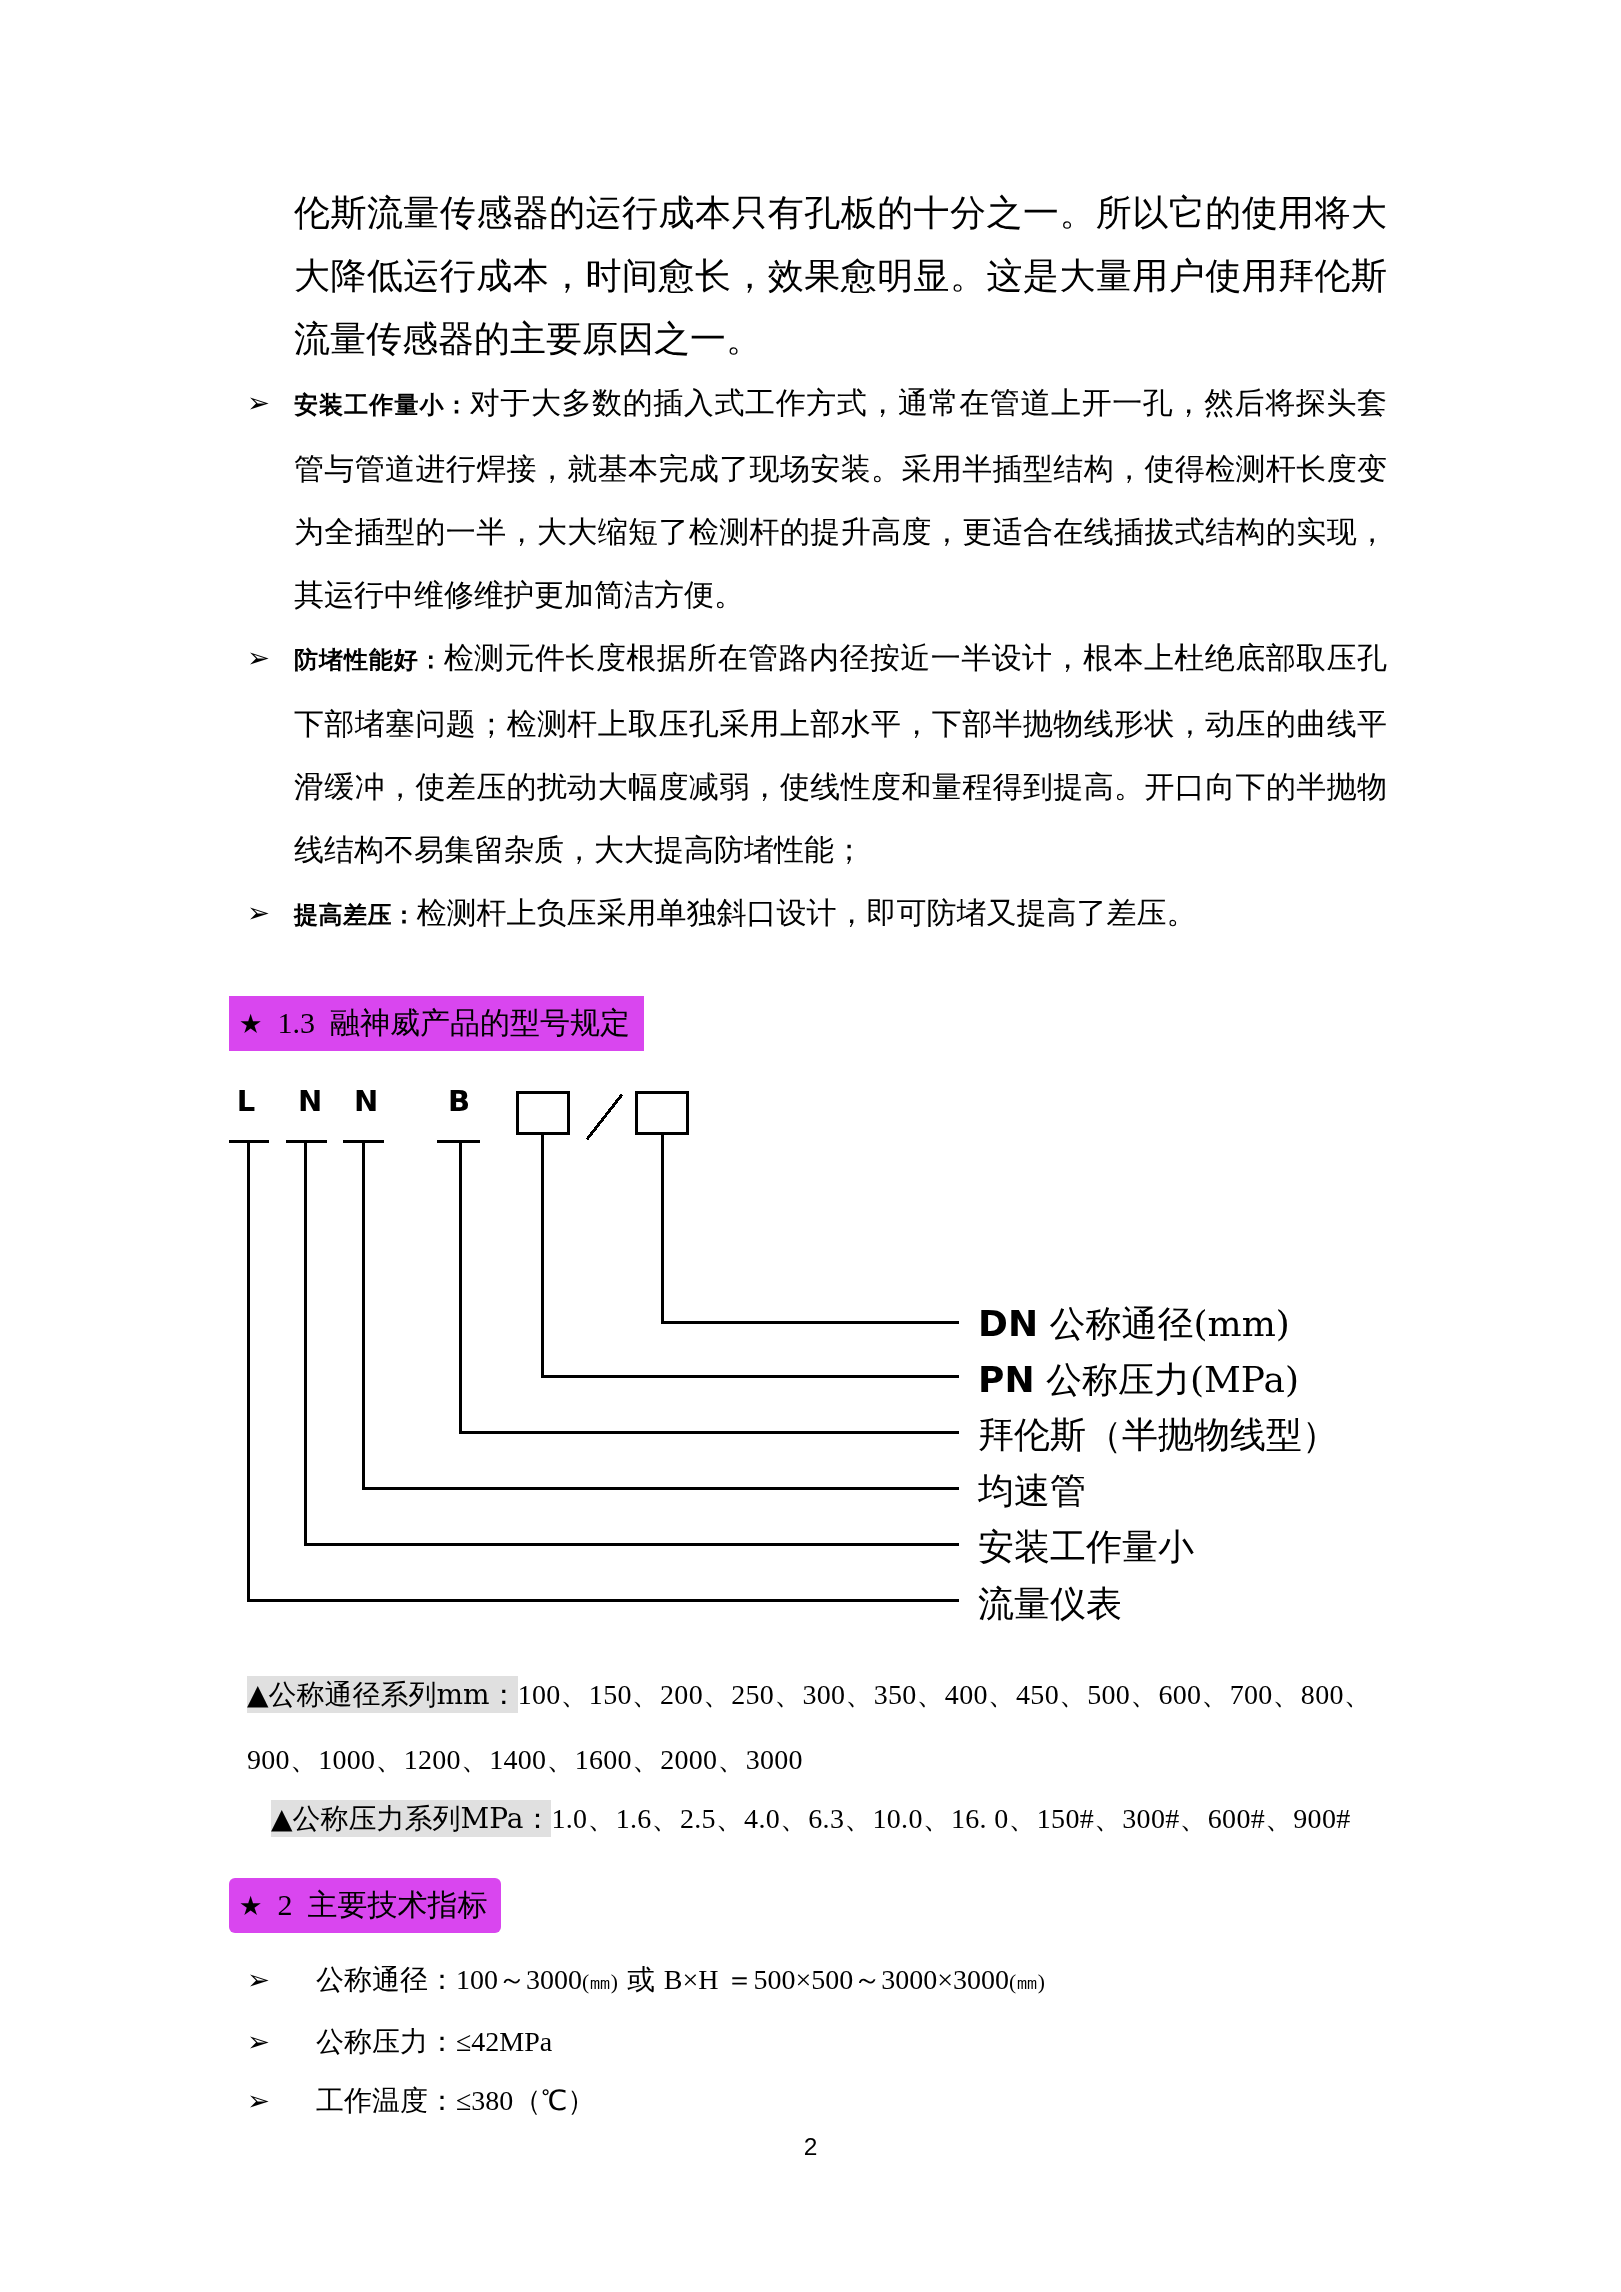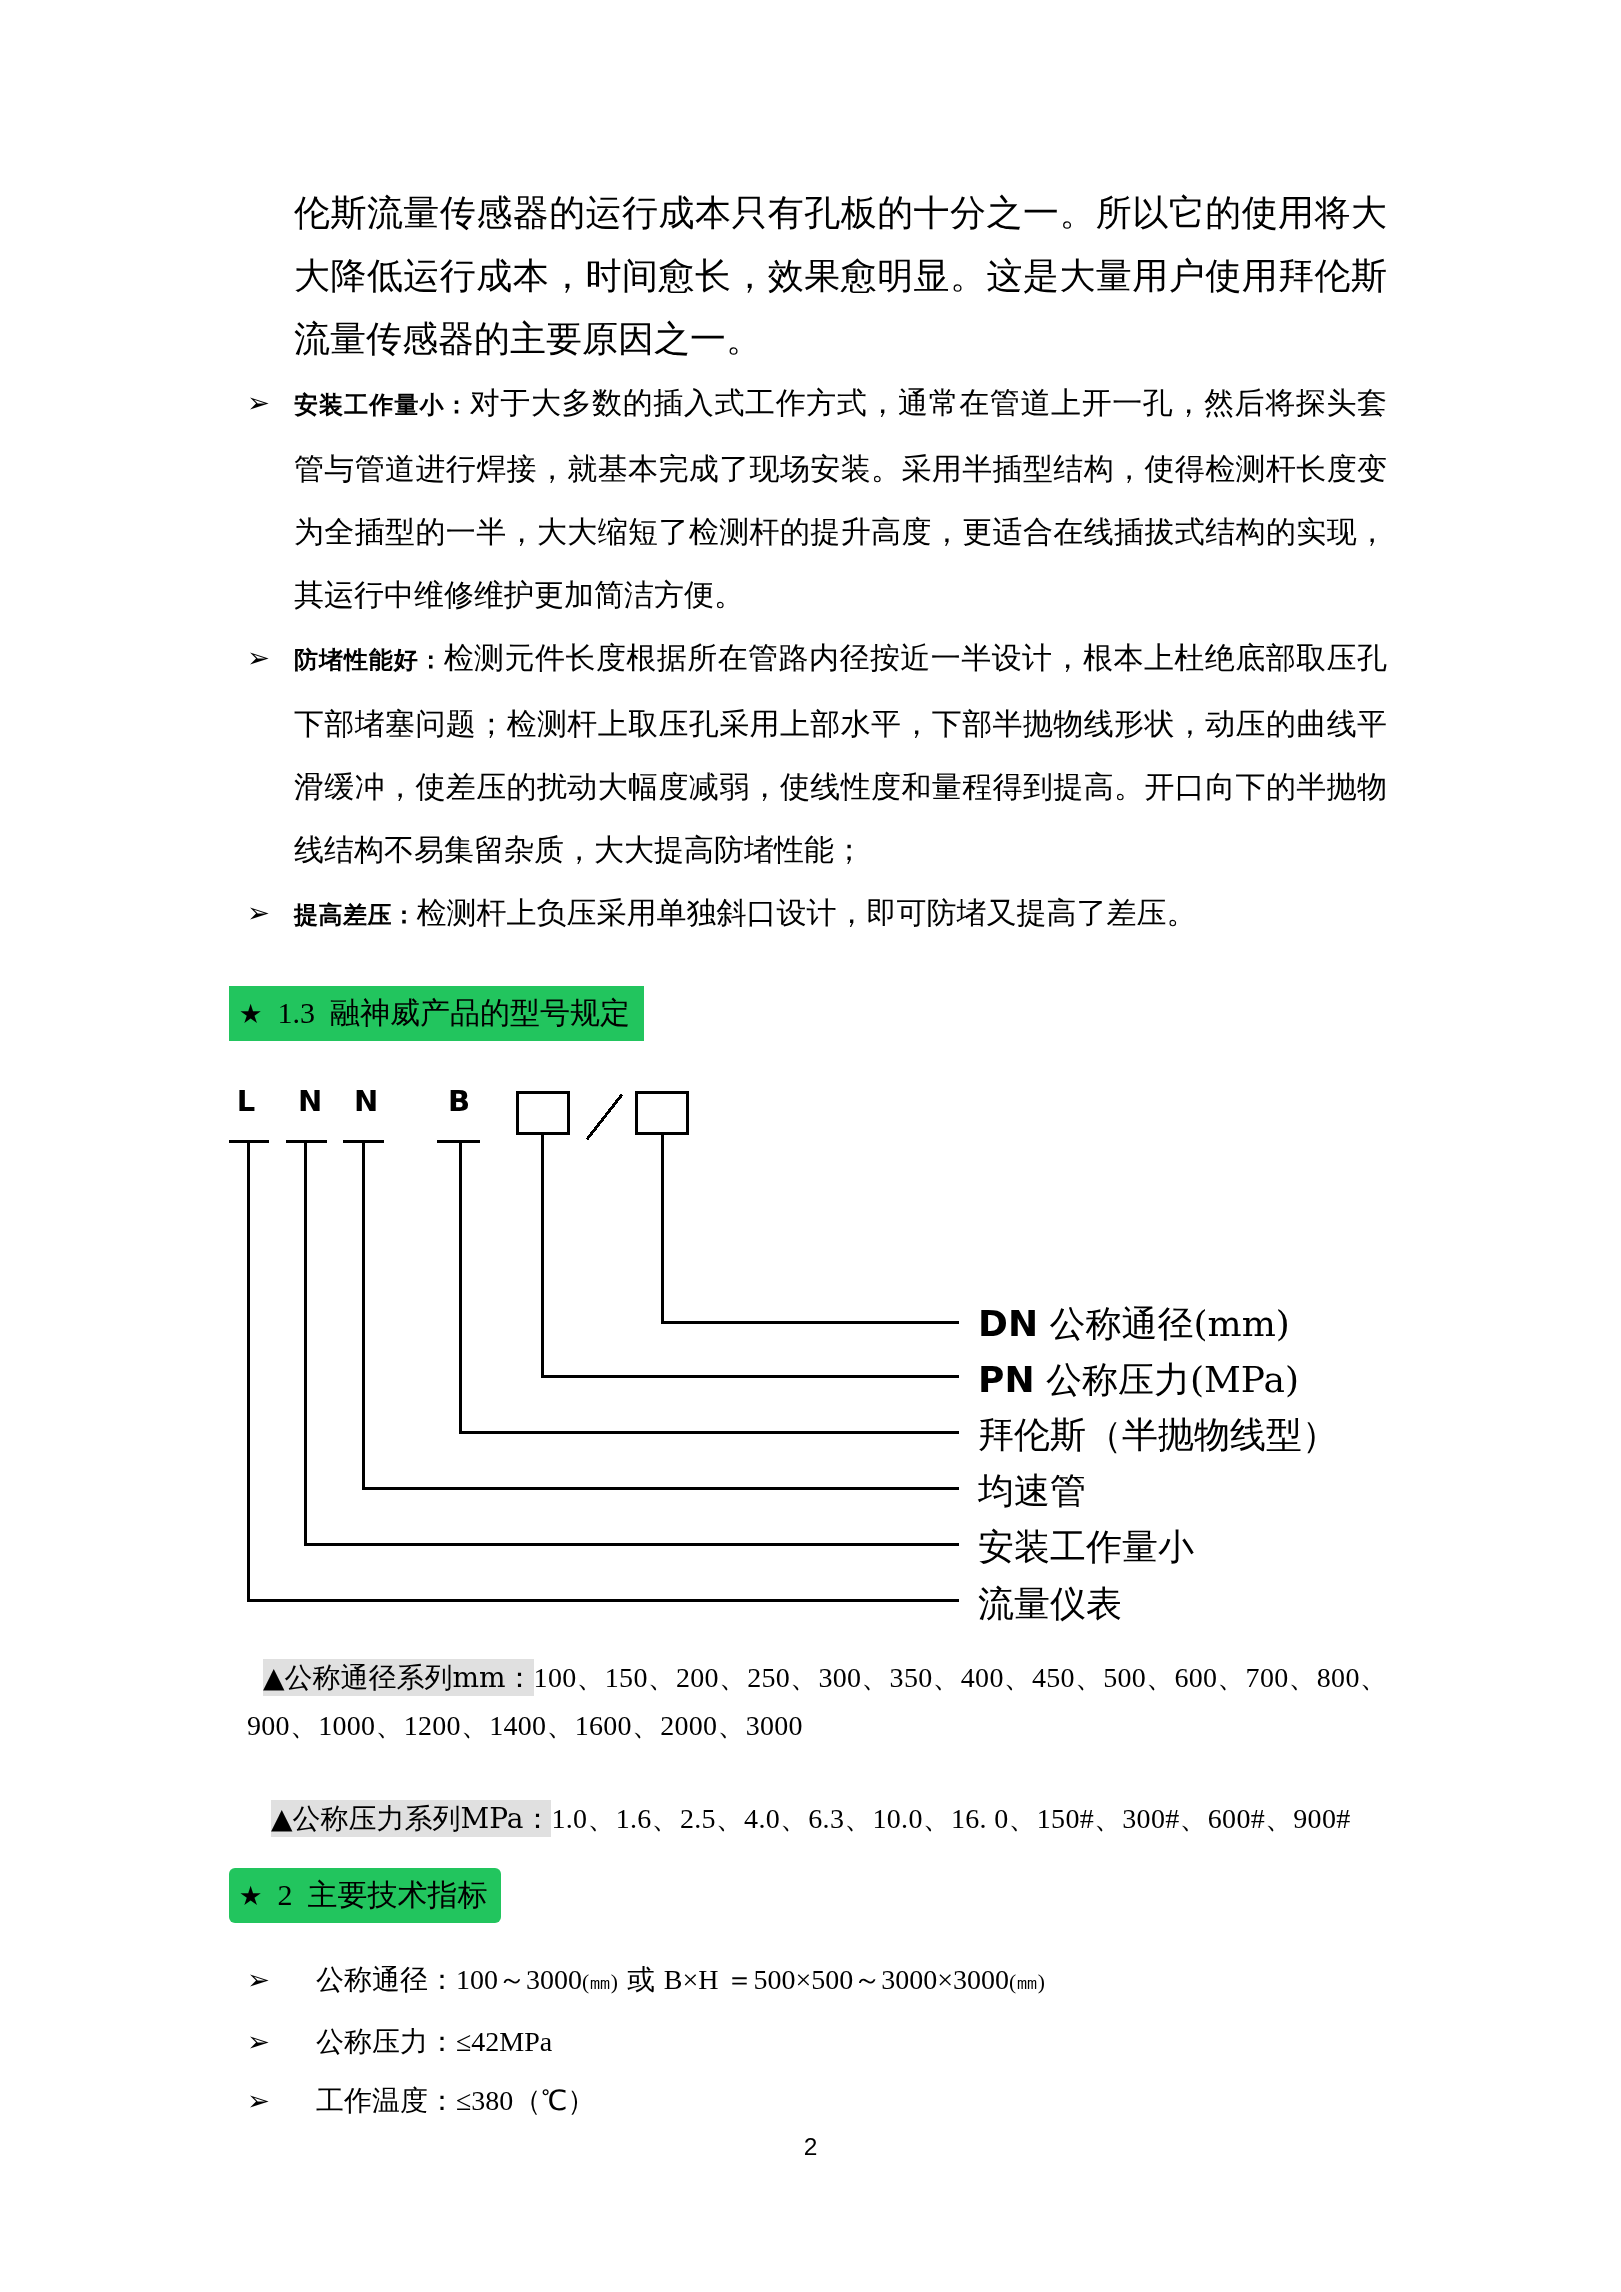--- a/index.html
+++ b/index.html
@@ -65,22 +65,23 @@
     line-height: 63px;
     text-align: justify;
     text-justify: inter-ideograph;
   }
   
   .heading {
     position: absolute;
     font-size: 30px;
     line-height: 47px;
     white-space: nowrap;
-    background: #22c55e;
+    background: #d946ef;
     padding: 2.9px 13.7px 3.9px 9.8px;
+    margin-top: 10px;
   }
   .heading .star {
     font-family: "DejaVu Sans", sans-serif;
     font-size: 26.5px;
   }
   .heading .hnum {
     font-family: "Liberation Serif", serif;
   }
   .heading .htxt {
     font-family: "DejaVu Serif", serif;
@@ -250,21 +251,21 @@
     <span class="dlabel" style="left:753px; top:345px;">拜伦斯（半抛物线型）</span>
 
     <span class="dlabel" style="left:753px; top:401px;">均速管</span>
 
     <span class="dlabel" style="left:753px; top:457px;">安装工作量小</span>
 
     <span class="dlabel" style="left:753px; top:514px;">流量仪表</span>
   </div>
 
   <div class="series" style="top:1660px;">
-    <div style="line-height:35px;text-align:center;">
+    <div style="line-height:69px;">
       <span class="tag">▲公称通径系列mm：</span><span class="vals">100、150、200、250、300、350、400、450、500、600、700、800、</span>
     </div>
     <div class="vals" style="line-height:61px;">900、1000、1200、1400、1600、2000、3000</div>
   </div>
 
   <div class="series" style="top:1788px;padding-left:24px;">
     <div style="line-height:61px;">
       <span class="tag">▲公称压力系列MPa：</span><span class="vals">1.0、1.6、2.5、4.0、6.3、10.0、16. 0、150#、300#、600#、900#</span>
     </div>
   </div>

